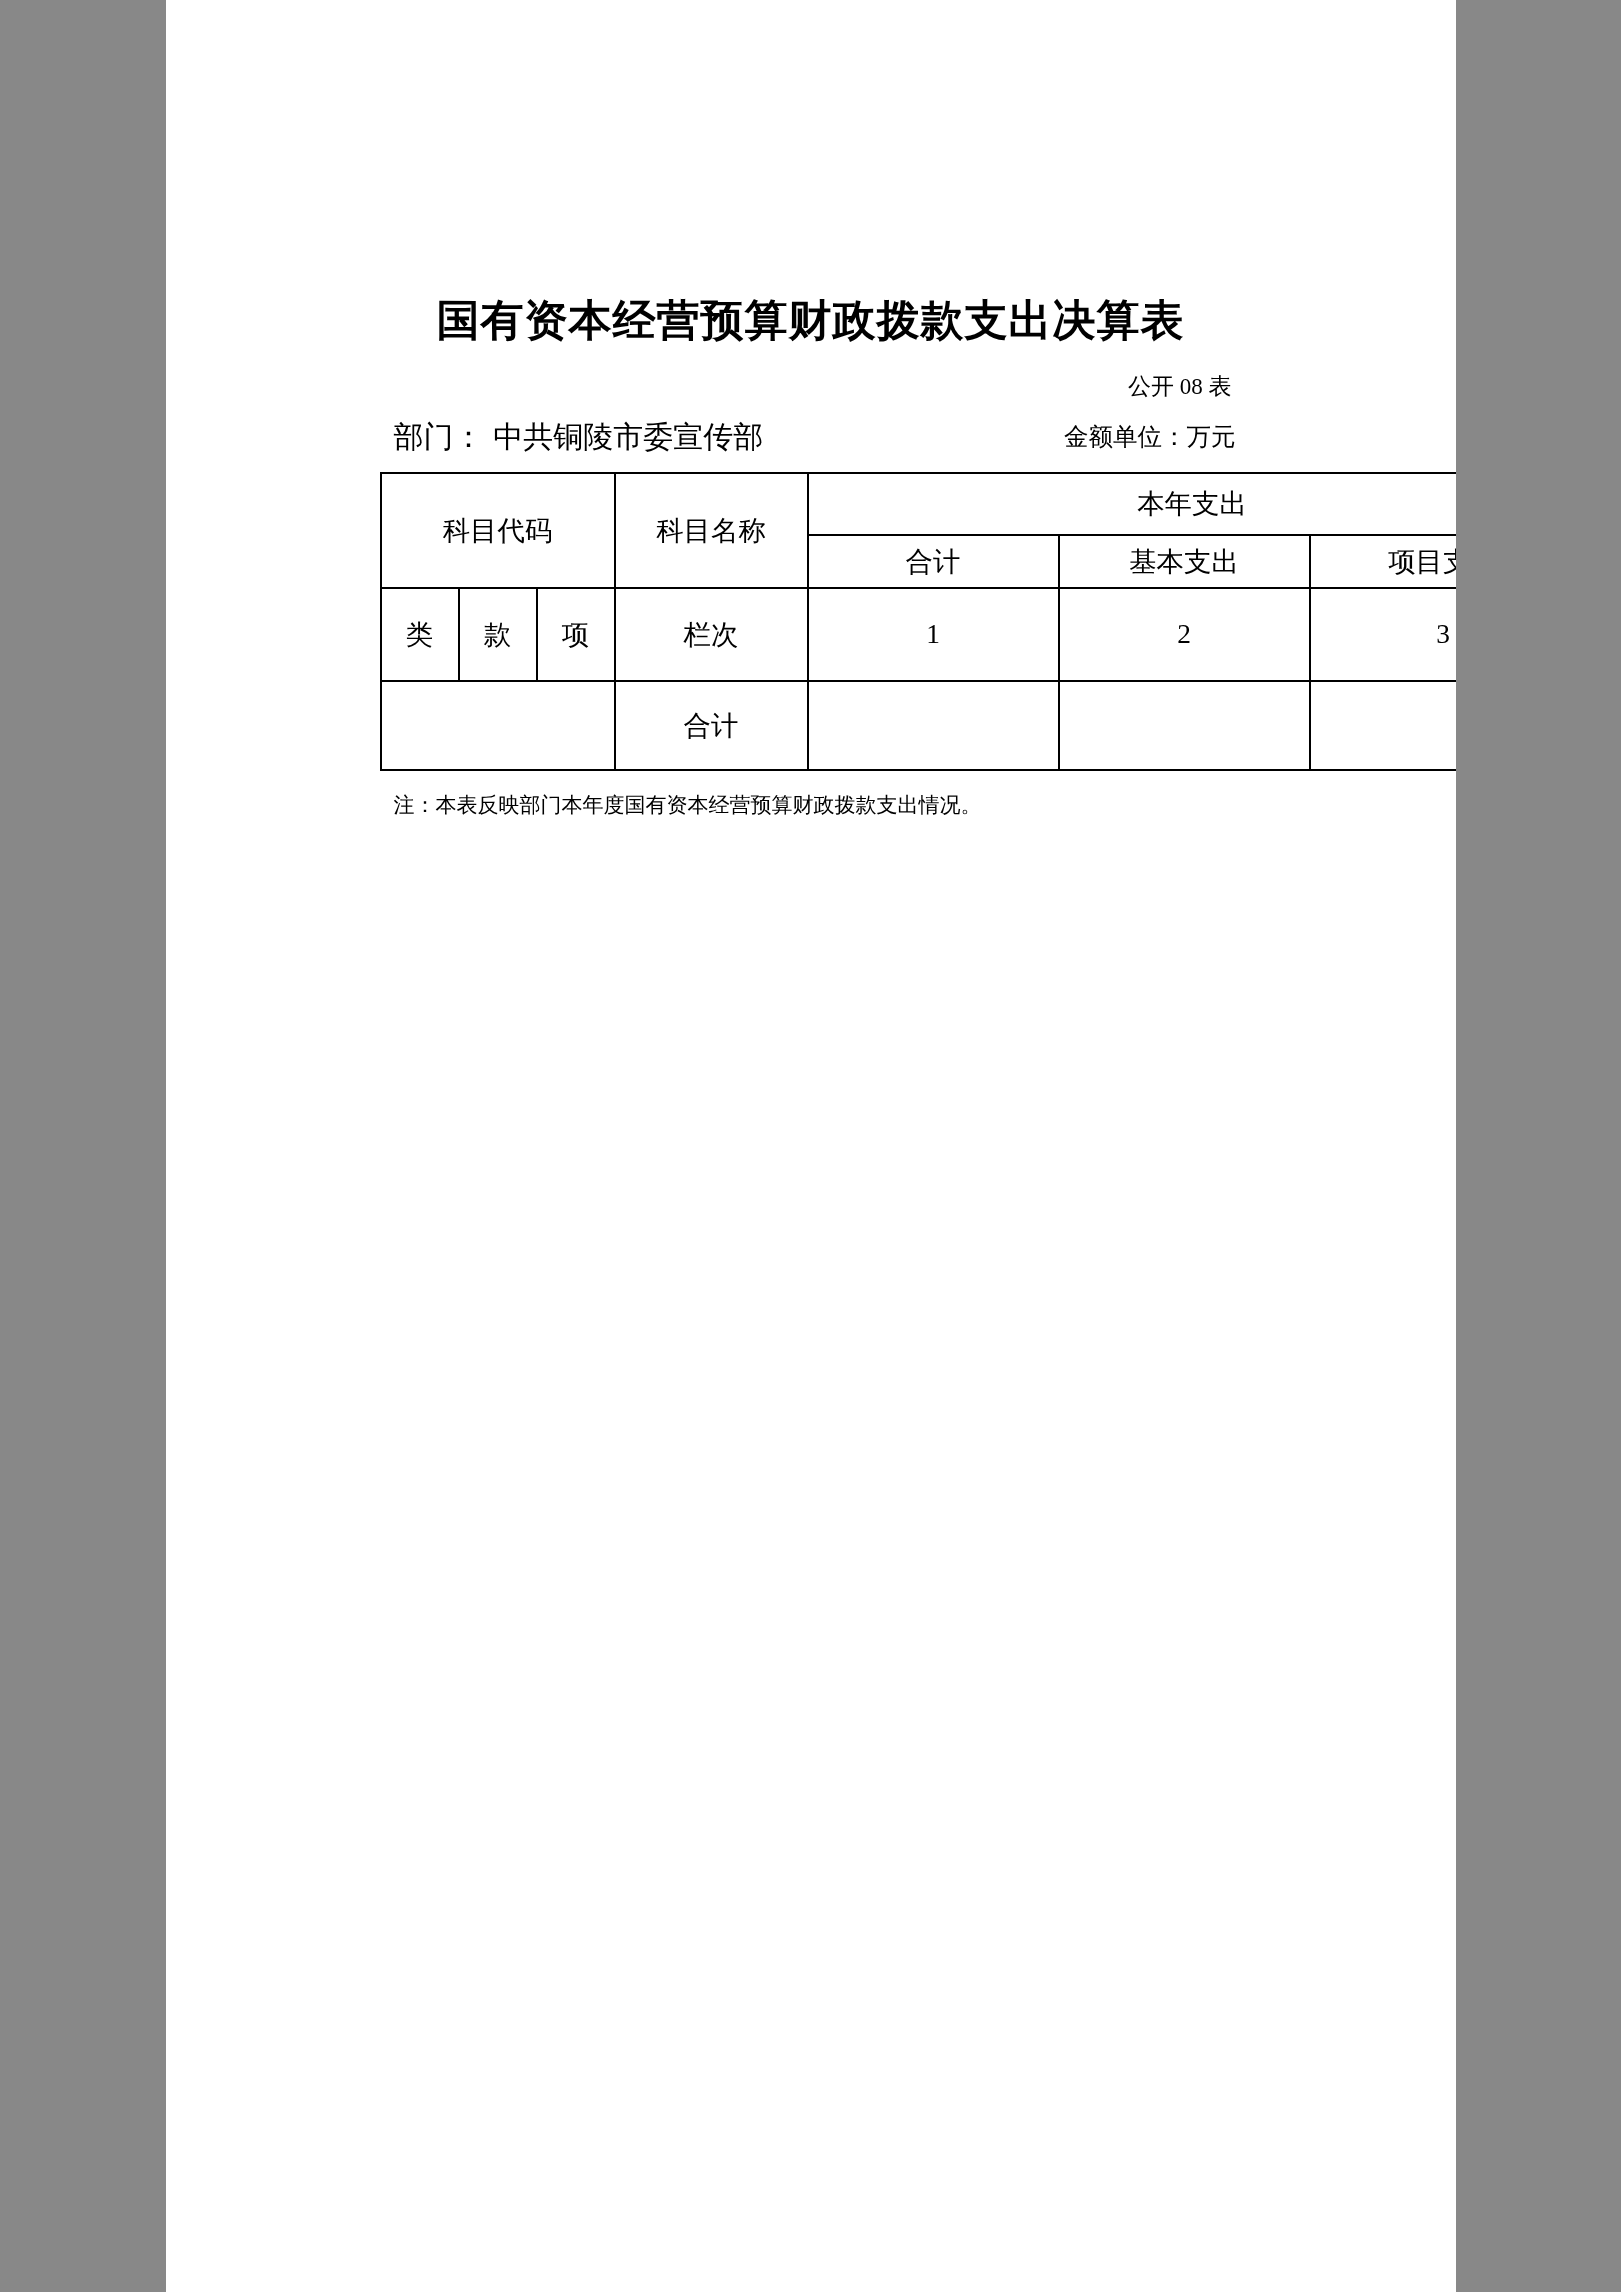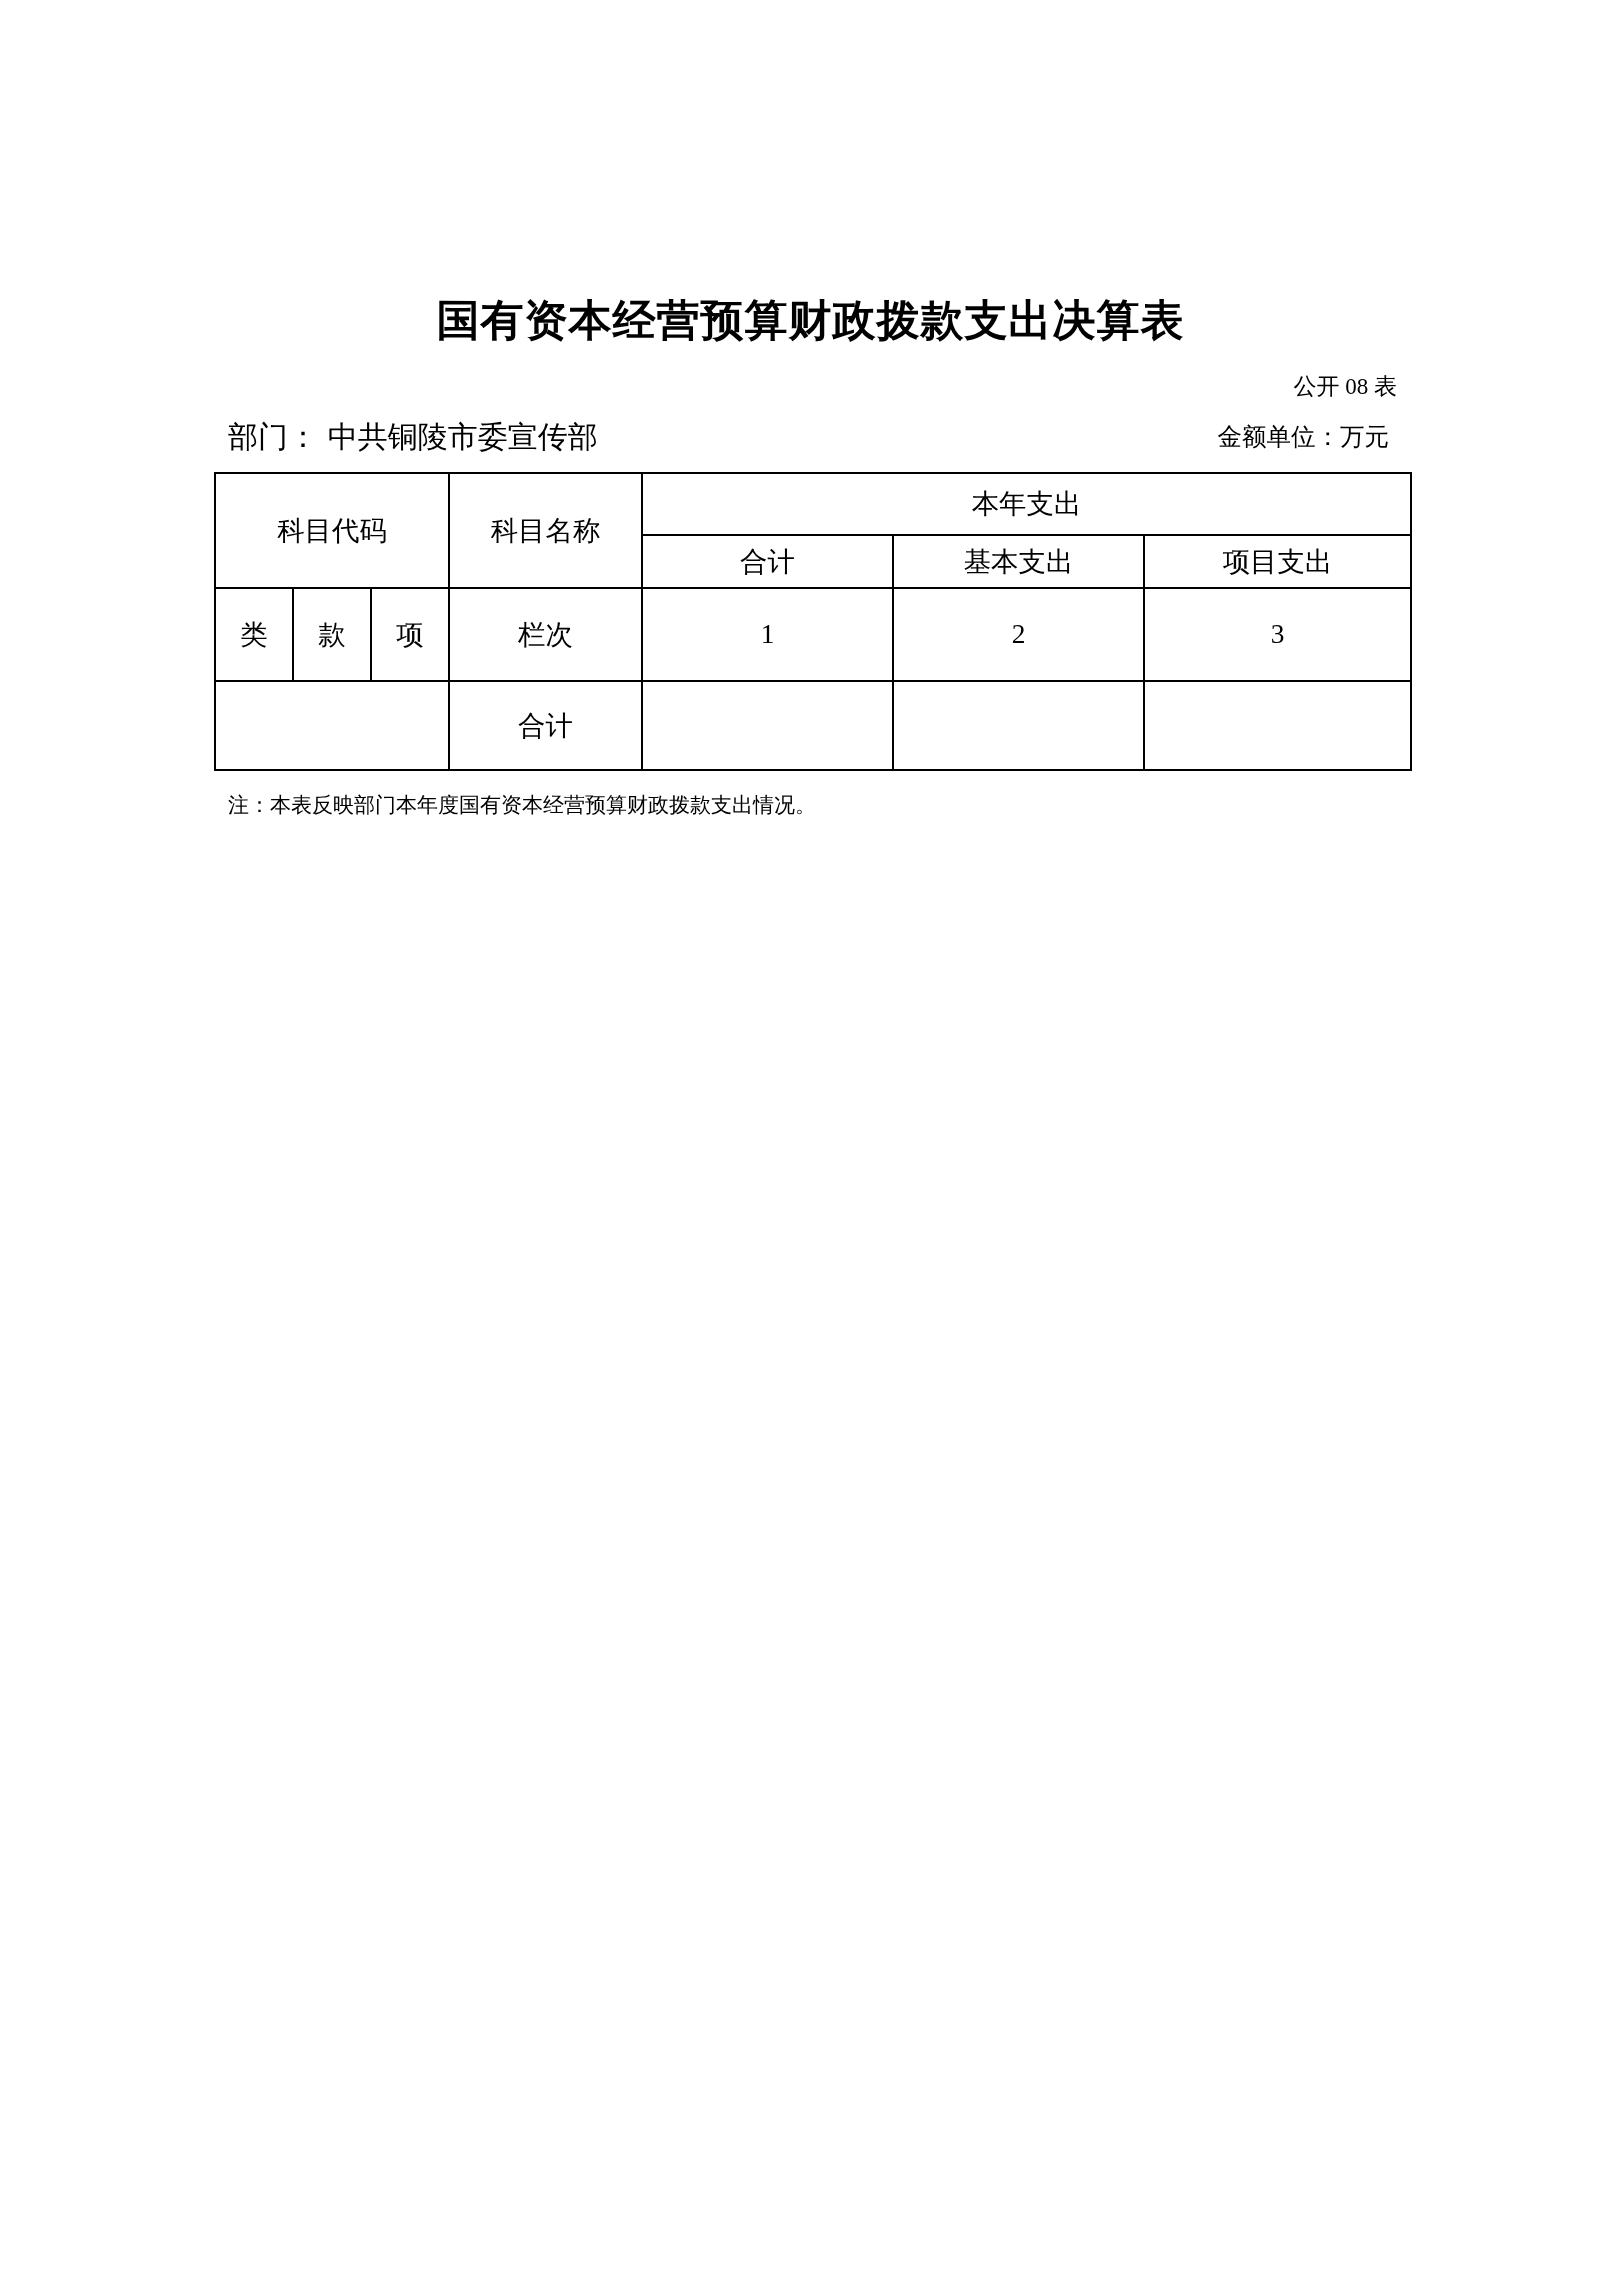--- a/index.html
+++ b/index.html
@@ -1,18 +1,18 @@
 <!DOCTYPE html>
 <html><head>
 <meta charset="utf-8">
 <style>
   html, body { margin: 0; padding: 0; background: #888; }
   .page {
     position: relative;
-    width: 1621px;
+    width: 1290px;
     height: 2293px;
     margin: 0 auto;
     background: #ffffff;
     color: #000000;
     font-family: "Liberation Serif", serif;
     overflow: hidden;
   }
   .doc-title {
     position: absolute;
     top: 295px;
@@ -37,21 +37,21 @@
     top: 421px;
     left: 228px;
     font-size: 30px;
     line-height: 31px;
     white-space: nowrap;
   }
   .dept-line .dept-value { margin-left: 9.8px; }
   .unit-line {
     position: absolute;
     top: 422px;
-    right: 232px;
+    right: 220px;
     font-size: 24.5px;
     line-height: 29px;
     white-space: nowrap;
   }
   table.budget-table {
     position: absolute;
     left: 214px;
     top: 472px;
     width: 1197px;
     border-collapse: collapse;

